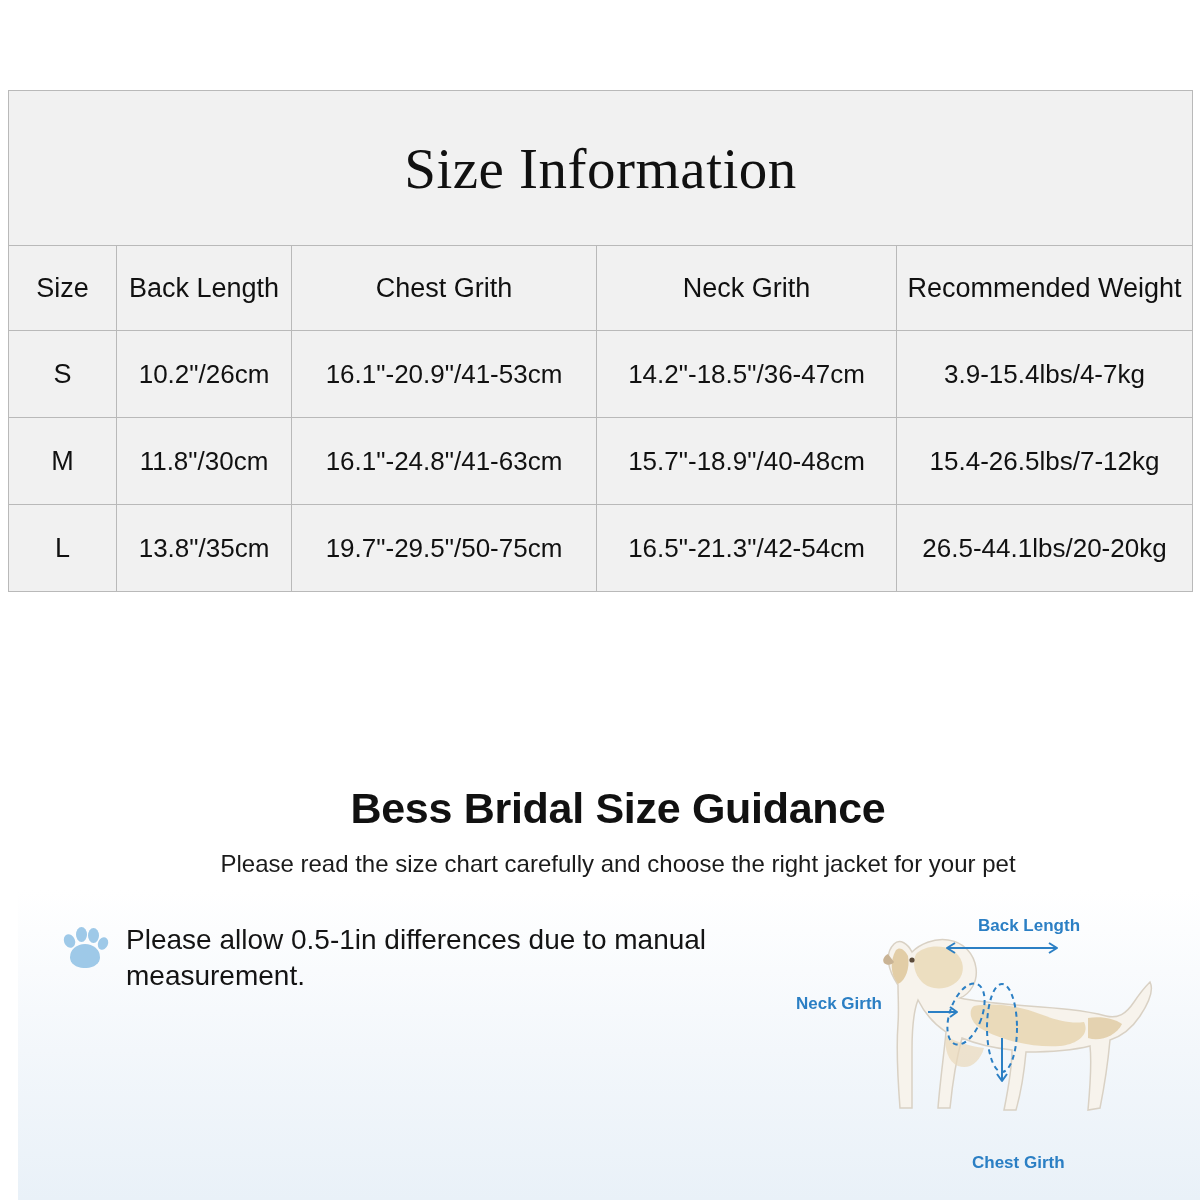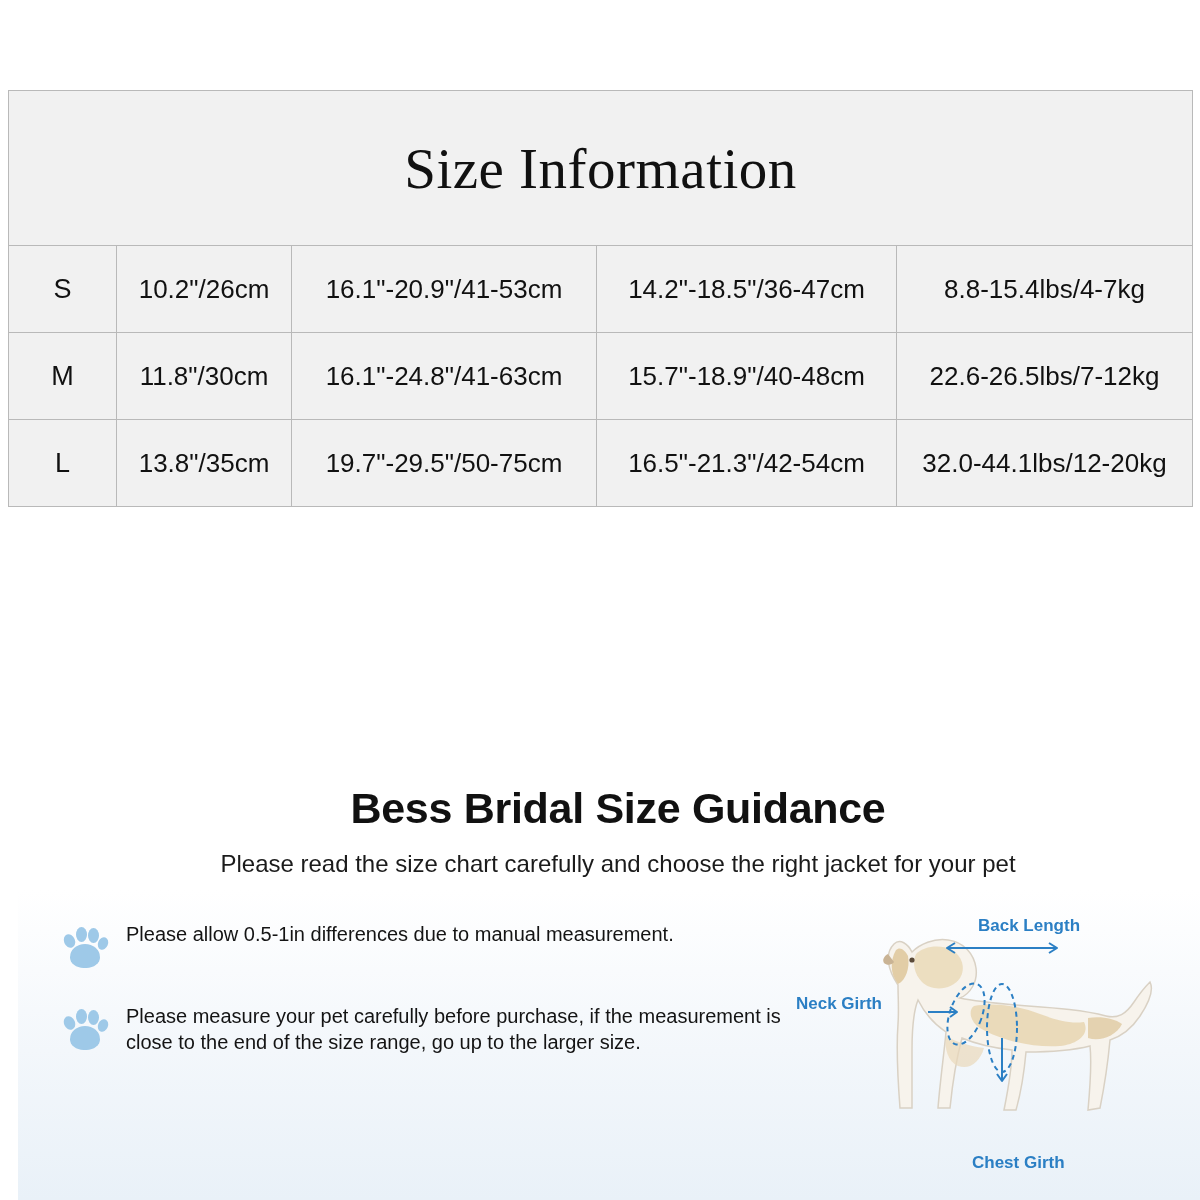--- a/index.html
+++ b/index.html
@@ -134,21 +134,21 @@
     width: 30px; height: 24px;
     left: 8px; top: 18px;
     border-radius: 50% 50% 45% 45% / 55% 55% 45% 45%;
   }
   .paw .t1 { width: 11px; height: 14px; left: 2px;  top: 8px;  transform: rotate(-22deg); }
   .paw .t2 { width: 11px; height: 15px; left: 14px; top: 1px; }
   .paw .t3 { width: 11px; height: 15px; left: 26px; top: 2px; }
   .paw .t4 { width: 10px; height: 13px; left: 36px; top: 11px; transform: rotate(22deg); }
 
   .note-text {
-    font-size: 20px;
+    font-size: 28px;
     line-height: 1.28;
     color: #141414;
   }
 
   
   .dog-area {
     position: absolute;
     right: 10px;
     top: 210px;
     width: 420px;
@@ -176,71 +176,68 @@
         <col class="c1">
           <col class="c2">
           <col class="c3">
           <col class="c4">
           <col class="c5">
       </colgroup>
       <tbody>
         <tr>
           <td class="title-cell" colspan="5">Size Information</td>
         </tr>
+        <tr class="head-row">
+          <td>Size</td>
+          <td>Back Length</td>
+          <td>Chest Grith</td>
+          <td>Neck Grith</td>
+          <td class="two-line">Recommended Weight</td>
+        </tr>
 
         <tr class="body-row">
           <td class="size-col">S</td>
           <td>10.2"/26cm</td>
           <td>16.1"-20.9"/41-53cm</td>
           <td>14.2"-18.5"/36-47cm</td>
-          <td>8.8-15.4lbs/4-7kg</td>
+          <td>3.9-15.4lbs/4-7kg</td>
         </tr>
         <tr class="body-row">
           <td class="size-col">M</td>
           <td>11.8"/30cm</td>
           <td>16.1"-24.8"/41-63cm</td>
           <td>15.7"-18.9"/40-48cm</td>
-          <td>22.6-26.5lbs/7-12kg</td>
+          <td>15.4-26.5lbs/7-12kg</td>
         </tr>
         <tr class="body-row">
           <td class="size-col">L</td>
           <td>13.8"/35cm</td>
           <td>19.7"-29.5"/50-75cm</td>
           <td>16.5"-21.3"/42-54cm</td>
-          <td>32.0-44.1lbs/12-20kg</td>
+          <td>26.5-44.1lbs/20-20kg</td>
         </tr>
       </tbody>
     </table>
   </div>
 
   <div class="lower">
 
     <div class="guidance-title">Bess Bridal Size Guidance</div>
     <div class="guidance-sub">Please read the size chart carefully and choose the right jacket for your pet</div>
 
     <div class="notes">
       <div class="note">
         <span class="paw">
           <span class="pad main"></span>
           <span class="pad t1"></span>
           <span class="pad t2"></span>
           <span class="pad t3"></span>
           <span class="pad t4"></span>
         </span>
         <span class="note-text">Please allow 0.5-1in differences due to manual measurement.</span>
-      </div>
-      <div class="note">
-        <span class="paw">
-          <span class="pad main"></span>
-          <span class="pad t1"></span>
-          <span class="pad t2"></span>
-          <span class="pad t3"></span>
-          <span class="pad t4"></span>
-        </span>
-        <span class="note-text">Please measure your pet carefully before purchase, if the measurement is close to the end of the size range, go up to the larger size.</span>
       </div>
     </div>
 
     <div class="dog-area">
       <svg width="420" height="280" viewBox="0 0 420 280">
 
         <g>
           <path d="M110 75 C100 60, 96 44, 106 34 C112 28, 120 34, 124 42
                    C132 34, 146 28, 160 30 C176 32, 186 44, 188 58
                    C190 72, 182 84, 172 88

